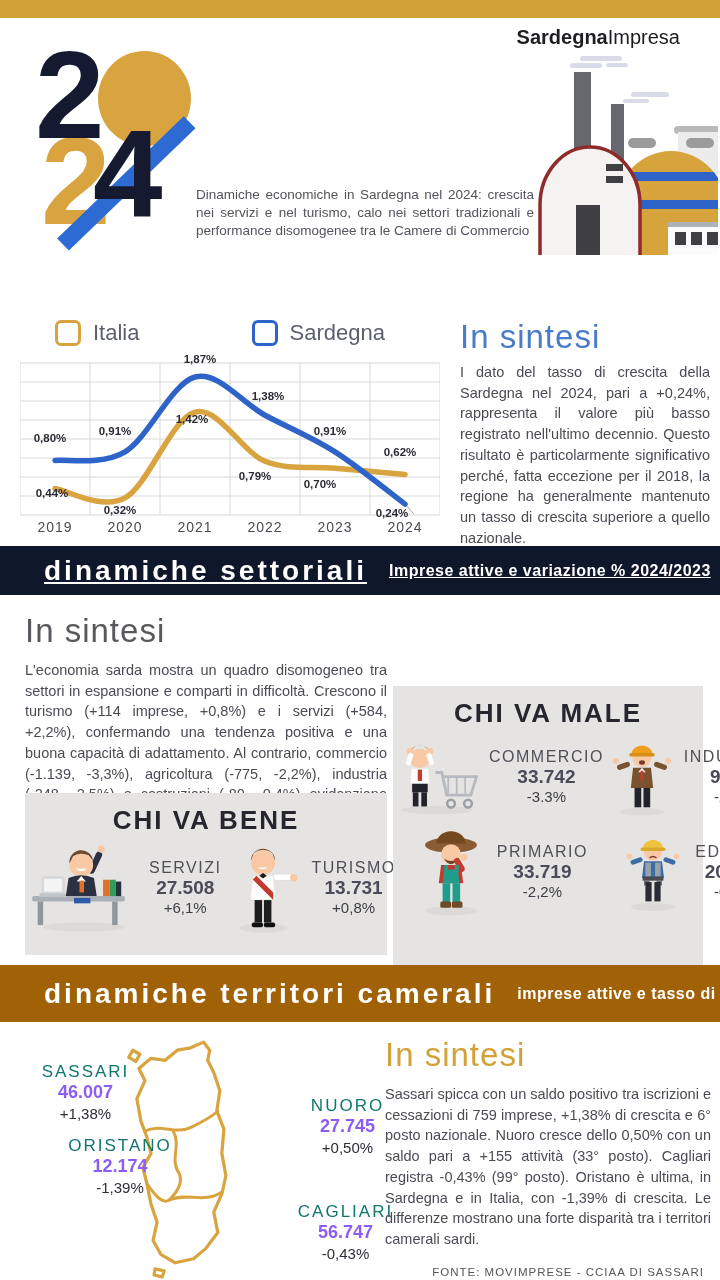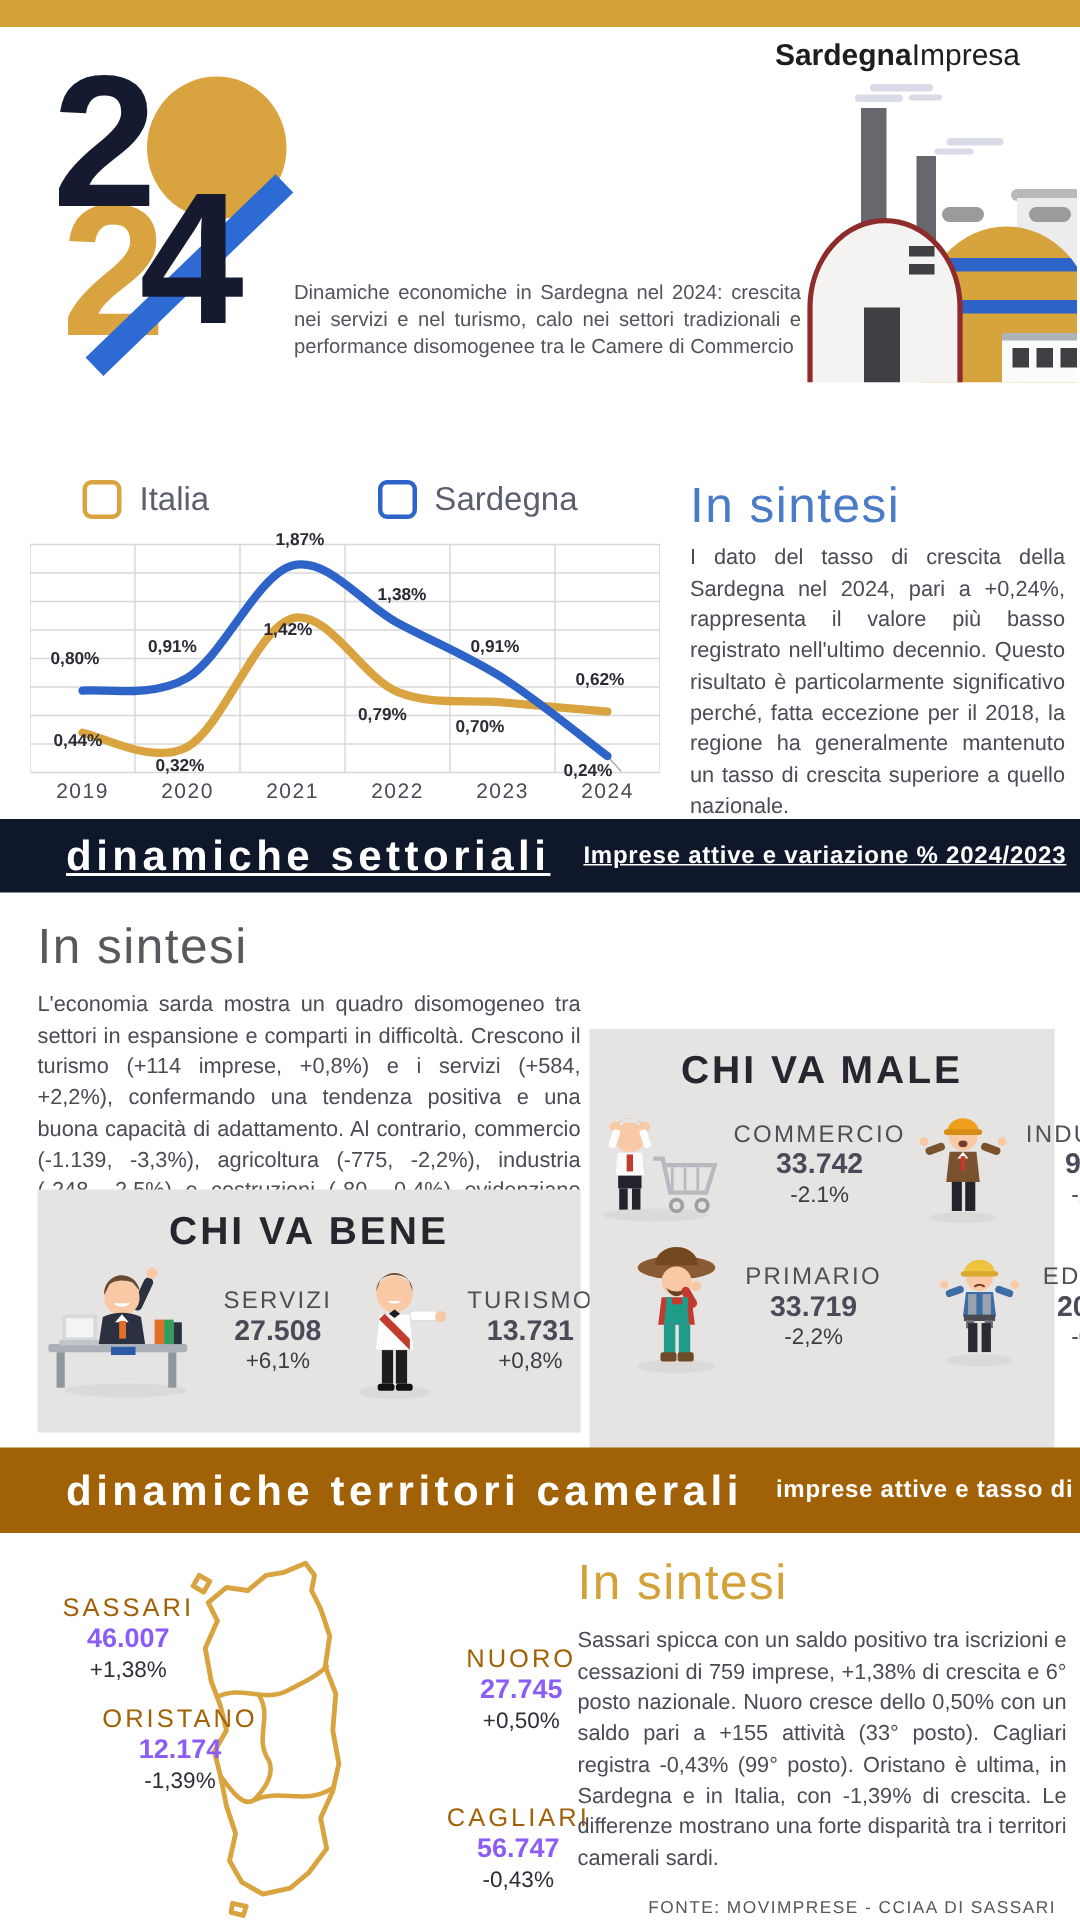--- a/index.html
+++ b/index.html
@@ -80,21 +80,21 @@
   .sector-text{text-align:center;}
   .sector-name{font-size:16px;letter-spacing:1.5px;color:#4f4f57;}
   .sector-value{font-size:19px;font-weight:bold;color:#4a4a58;}
   .sector-change{font-size:15px;color:#3c3c44;}
   .bad-grid{display:grid;grid-template-columns:1fr 1fr;row-gap:8px;margin-top:6px;}
   .bad-cell{display:flex;align-items:center;justify-content:center;gap:4px;}
 
   
   .map-wrap{position:absolute;left:115px;top:1032px;}
   .city{position:absolute;text-align:center;}
-  .city-name{font-size:17px;letter-spacing:2px;color:#a16207;}
+  .city-name{font-size:17px;letter-spacing:2px;color:#0f766e;}
   .city-value{font-size:18px;font-weight:bold;color:#8b5cf6;}
   .city-change{font-size:15px;color:#2e2e38;margin-top:2px;}
   .city-sassari{left:28px;top:1062px;width:115px;}
   .city-oristano{left:50px;top:1136px;width:140px;}
   .city-nuoro{left:285px;top:1096px;width:125px;}
   .city-cagliari{left:278px;top:1202px;width:135px;}
 
   .footer{position:absolute;right:16px;top:1256px;font-size:11.5px;letter-spacing:1px;color:#55555c;margin-top:10px;}
 </style>
 </head>
@@ -296,21 +296,21 @@
           <g stroke="#b6bac0" stroke-width="4" fill="none">
             <path d="M60,50 h9 l7,32 h34 l8,-26 h-46"></path>
             <path d="M78,58 v22 M90,58 v22 M102,58 v22" stroke-width="2.5"></path>
           </g>
           <circle cx="82" cy="94" r="5.5" fill="none" stroke="#9aa0a6" stroke-width="3.5"></circle>
           <circle cx="106" cy="94" r="5.5" fill="none" stroke="#9aa0a6" stroke-width="3.5"></circle>
         </svg>
         <div class="sector-text">
           <div class="sector-name">COMMERCIO</div>
           <div class="sector-value">33.742</div>
-          <div class="sector-change">-2.1%</div>
+          <div class="sector-change">-3.3%</div>
         </div>
       </div>
       <div class="bad-cell">
         <svg width="76" height="82" viewBox="0 0 100 110">
           <ellipse cx="50" cy="103" rx="30" ry="5" fill="#dcdad8"></ellipse>
           <circle cx="50" cy="30" r="13" fill="#f8c9a4"></circle>
           <path d="M36,26 a14,12 0 0 1 28,0 z" fill="#ee9f1e"></path>
           <rect x="33" y="24" width="34" height="5" rx="2.5" fill="#d88d15"></rect>
           <ellipse cx="50" cy="37" rx="4" ry="3" fill="#7a3b2e"></ellipse>
           <rect x="16" y="38" width="18" height="7" rx="3.5" fill="#7a5230" transform="rotate(-20 25 41)"></rect>

